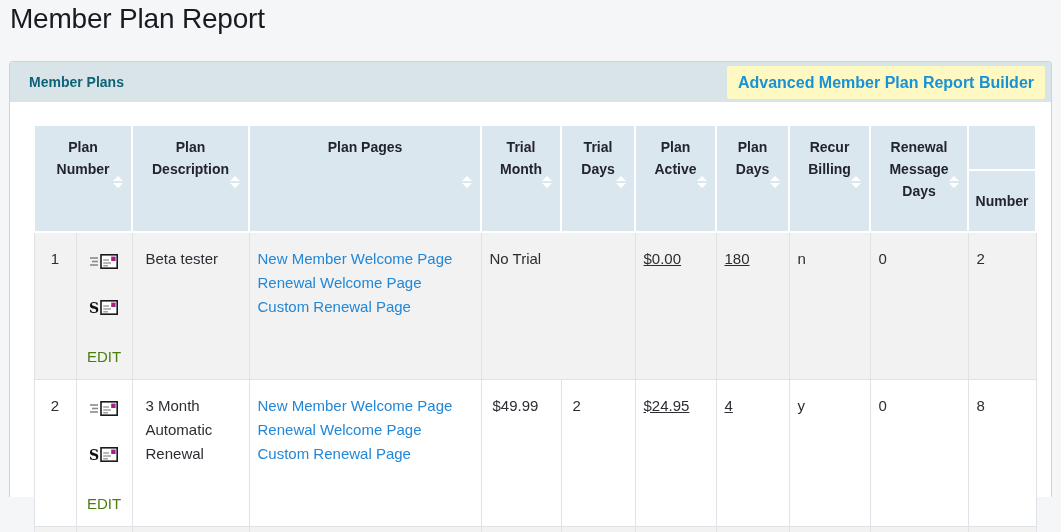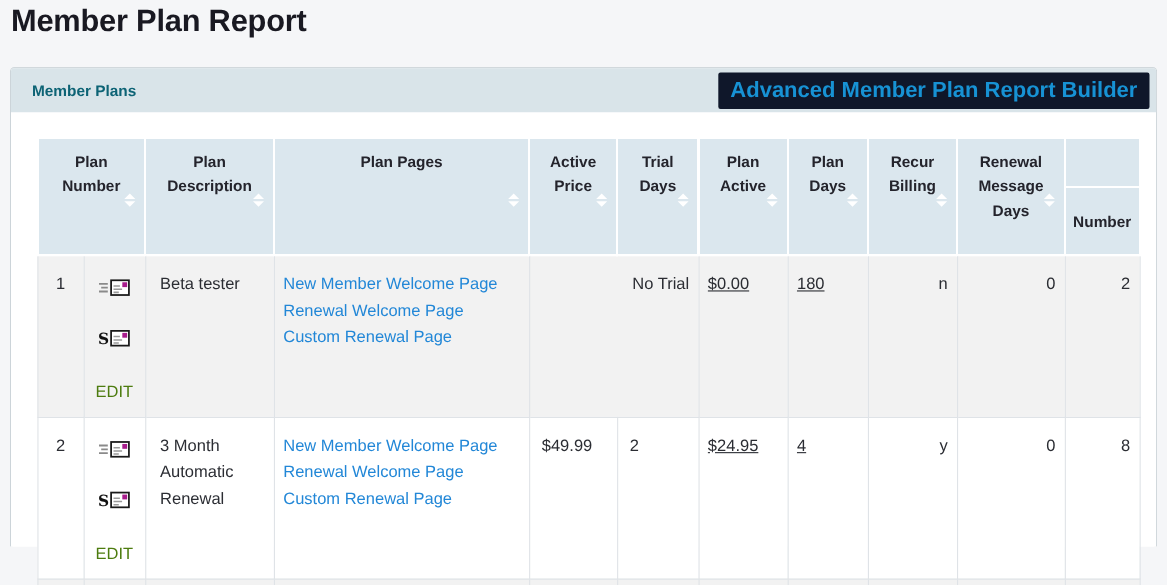--- a/index.html
+++ b/index.html
@@ -4,35 +4,35 @@
 <style>
   * { box-sizing: border-box; }
   html,body { margin:0; padding:0; }
   body {
     width:1061px; height:532px; overflow:hidden; position:relative;
     background:#f5f6f8;
     font-family:"Liberation Sans", sans-serif;
   }
   .page-title {
     position:absolute; left:10px; top:3px; margin:0;
-    font-size:28px; font-weight:700; color:#191922; letter-spacing:-0.2px;
+    font-size:28px; font-weight:400; color:#191922; letter-spacing:-0.2px;
   }
   .card {
     position:absolute; left:9px; top:61px; width:1043px; height:436px;
     background:#ffffff; border:1px solid #ccd4d9; border-bottom:none;
     border-radius:4px 4px 0 0;
   }
   .panel-header {
     height:40px; background:#d9e4e9; display:flex; align-items:center;
     padding:0 6px 0 19px; border-radius:3px 3px 0 0;
   }
   .panel-title { font-size:14px; font-weight:700; color:#0d6375; }
   .builder-btn {
-    margin-left:auto; background:#0f172a; color:#1792d4;
-    font-size:20px; font-weight:700; height:33px; line-height:33px;
+    margin-left:auto; background:#fef9c3; color:#1792d4;
+    font-size:16px; font-weight:700; height:33px; line-height:33px;
     padding:0 11px; border-radius:2px; cursor:pointer; text-decoration:none;
     white-space:nowrap;
   }
   .card-body { padding:22px 0 0 23px; }
 
   table { border-collapse:collapse; table-layout:fixed; width:1002px; }
   thead th {
     background:#dbe7ee; border:2px solid #ffffff;
     font-size:14px; font-weight:700; color:#24242c; line-height:22px;
     padding:10px 6px 0 6px; vertical-align:top; text-align:center;
@@ -58,21 +58,21 @@
   tbody tr.partial { height:40px; }
   td.num { text-align:center; }
   td.icons { padding-top:20px; text-align:center; }
   .iconstack { display:flex; flex-direction:column; align-items:center; gap:29px; }
   td.desc  { padding-left:13px; }
   td.pages { }
   .pagelink { display:block; color:#2287d7; text-decoration:none; cursor:pointer; }
   .editlink { color:#4d7c0f; text-decoration:none; cursor:pointer; font-size:15px;text-align:right; }
   td.al { text-align:left; padding-left:11px; }
   td.ar { text-align:left; padding-right:12px;text-decoration:underline; }
-  td.ac { text-align:right; }
+  td.ac { text-align:left; }
   .mailicon { display:inline-block; line-height:0; cursor:pointer; }
 </style>
 </head>
 <body>
 
 <h1 class="page-title">Member Plan Report</h1>
 
 <div class="card">
   <div class="panel-header">
     <span class="panel-title">Member Plans</span>
@@ -111,21 +111,21 @@
               </span>
           </th>
           <th rowspan="2">
             <span>Plan Pages</span>
             <span class="sort">
                 <i class="s-up"></i>
                 <i class="s-down"></i>
               </span>
           </th>
           <th rowspan="2">
-            <span>Active Price</span>
+            <span>Trial Month</span>
             <span class="sort">
                 <i class="s-up"></i>
                 <i class="s-down"></i>
               </span>
           </th>
           <th rowspan="2">
             <span>Trial Days</span>
             <span class="sort">
                 <i class="s-up"></i>
                 <i class="s-down"></i>

